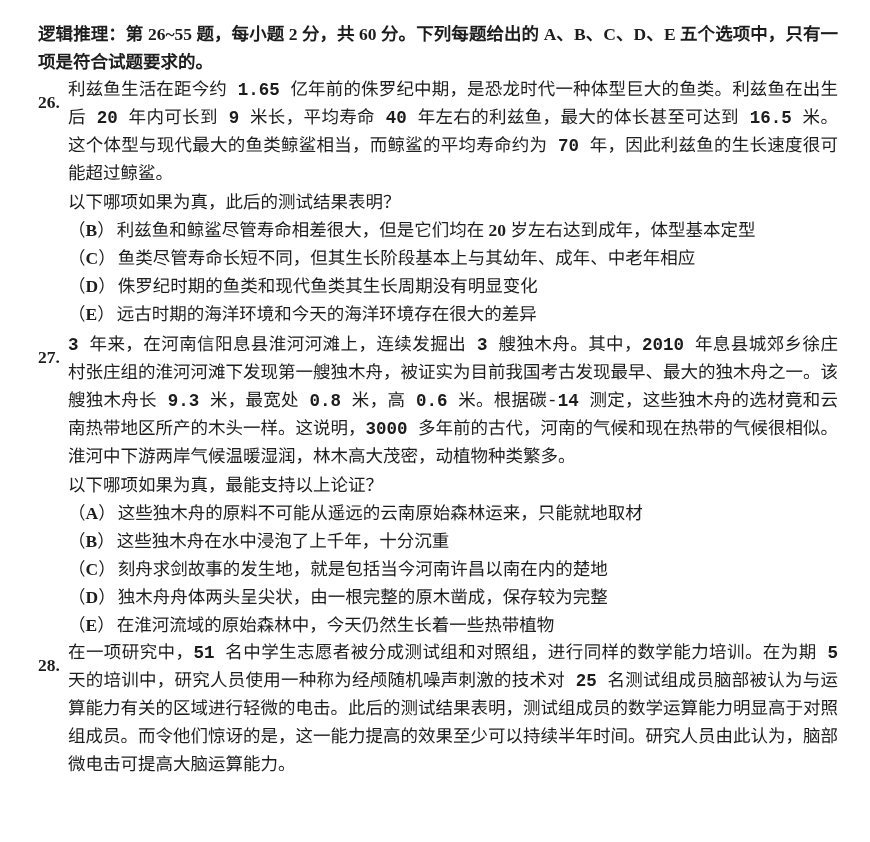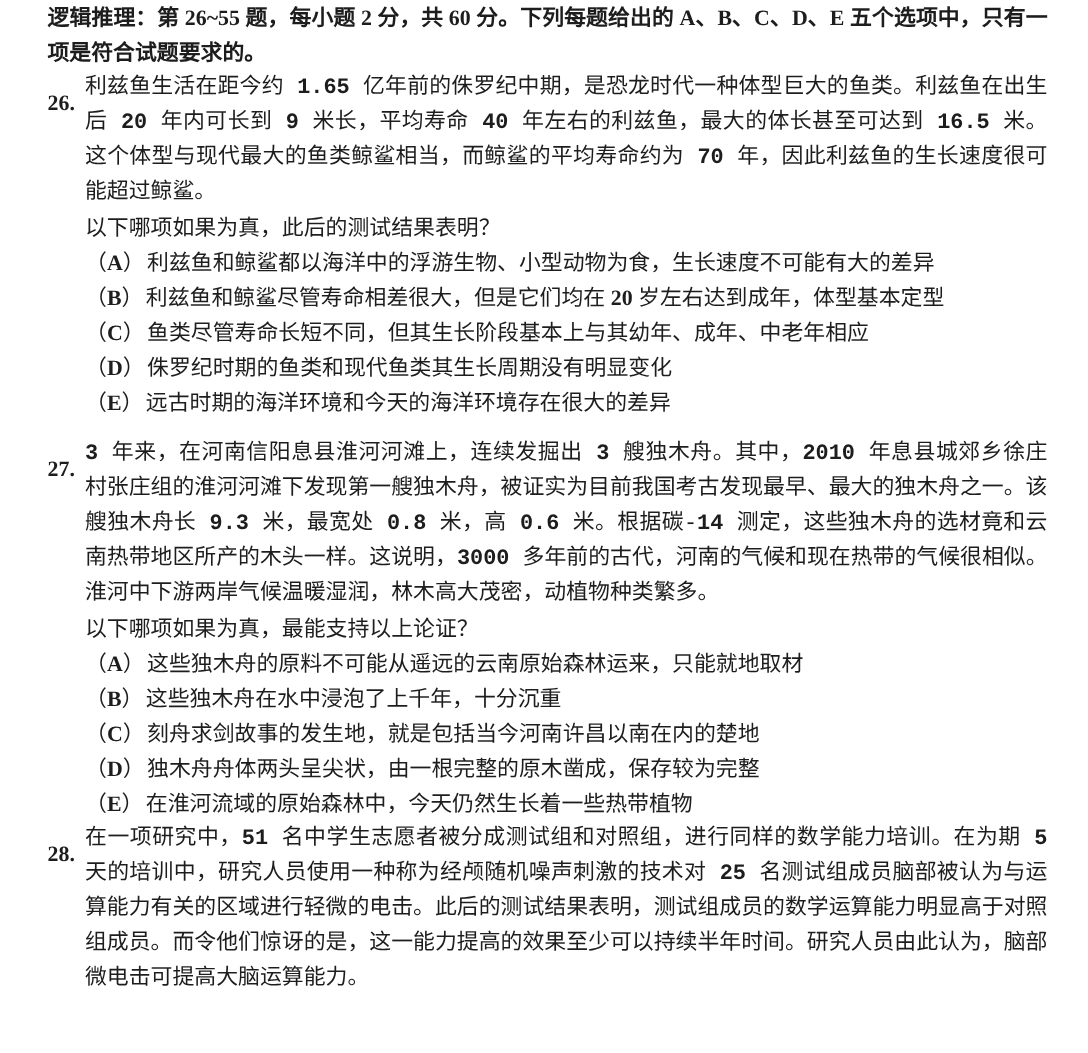--- a/index.html
+++ b/index.html
@@ -10,32 +10,32 @@
   body {
     width: 870px;
     height: 842px;
     overflow: hidden;
     color: #1d1d1d;
     font-family: "Liberation Serif", "DejaVu Serif", serif;
     font-size: 17.5px;
     line-height: 28px;
   }
   .page {
-    padding: 0 32px 0 38px;
+    padding: 20px 32px 0 38px;
   }
   p { margin: 0; }
   .section-header {
     font-weight: bold;
     text-align: justify;
   }
   .question {
     position: relative;
     padding-left: 30px;
   }
-  .q-gap { margin-top: 13px; }
+  .q-gap { margin-top: 3px; }
   .qnum {
     position: absolute;
     left: 0;
     top: 12px;
     font-weight: bold;
   }
   .stem {
     text-align: justify;
     font-family: Liberation Mono, monospace;
   }
@@ -53,21 +53,20 @@
 <body>
 
 <div class="page">
 
   <p class="section-header rich">逻辑推理：第 <b>26</b>~<b>55</b> 题，每小题 <b>2</b> 分，共 <b>60</b> 分。下列每题给出的 <b>A</b>、<b>B</b>、<b>C</b>、<b>D</b>、<b>E</b> 五个选项中，只有一项是符合试题要求的。</p>
 
   <div class="question">
     <span class="qnum">26.</span>
     <p class="stem rich">利兹鱼生活在距今约 <b>1.65</b> 亿年前的侏罗纪中期，是恐龙时代一种体型巨大的鱼类。利兹鱼在出生后 <b>20</b> 年内可长到 <b>9</b> 米长，平均寿命 <b>40</b> 年左右的利兹鱼，最大的体长甚至可达到 <b>16.5</b> 米。这个体型与现代最大的鱼类鲸鲨相当，而鲸鲨的平均寿命约为 <b>70</b> 年，因此利兹鱼的生长速度很可能超过鲸鲨。</p>
     <p class="prompt rich">以下哪项如果为真，此后的测试结果表明？</p>
-    <p class="option"><span class="optlabel rich">（<b>A</b>）</span><span class="rich">利兹鱼和鲸鲨都以海洋中的浮游生物、小型动物为食，生长速度不可能有大的差异</span></p>
     <p class="option"><span class="optlabel rich">（<b>B</b>）</span><span class="rich">利兹鱼和鲸鲨尽管寿命相差很大，但是它们均在 <b>20</b> 岁左右达到成年，体型基本定型</span></p>
     <p class="option"><span class="optlabel rich">（<b>C</b>）</span><span class="rich">鱼类尽管寿命长短不同，但其生长阶段基本上与其幼年、成年、中老年相应</span></p>
     <p class="option"><span class="optlabel rich">（<b>D</b>）</span><span class="rich">侏罗纪时期的鱼类和现代鱼类其生长周期没有明显变化</span></p>
     <p class="option"><span class="optlabel rich">（<b>E</b>）</span><span class="rich">远古时期的海洋环境和今天的海洋环境存在很大的差异</span></p>
   </div>
 
   <div class="question q-gap">
     <span class="qnum">27.</span>
     <p class="stem rich"><b>3</b> 年来，在河南信阳息县淮河河滩上，连续发掘出 <b>3</b> 艘独木舟。其中，<b>2010</b> 年息县城郊乡徐庄村张庄组的淮河河滩下发现第一艘独木舟，被证实为目前我国考古发现最早、最大的独木舟之一。该艘独木舟长 <b>9.3</b> 米，最宽处 <b>0.8</b> 米，高 <b>0.6</b> 米。根据碳-<b>14</b> 测定，这些独木舟的选材竟和云南热带地区所产的木头一样。这说明，<b>3000</b> 多年前的古代，河南的气候和现在热带的气候很相似。淮河中下游两岸气候温暖湿润，林木高大茂密，动植物种类繁多。</p>
     <p class="prompt rich">以下哪项如果为真，最能支持以上论证？</p>

